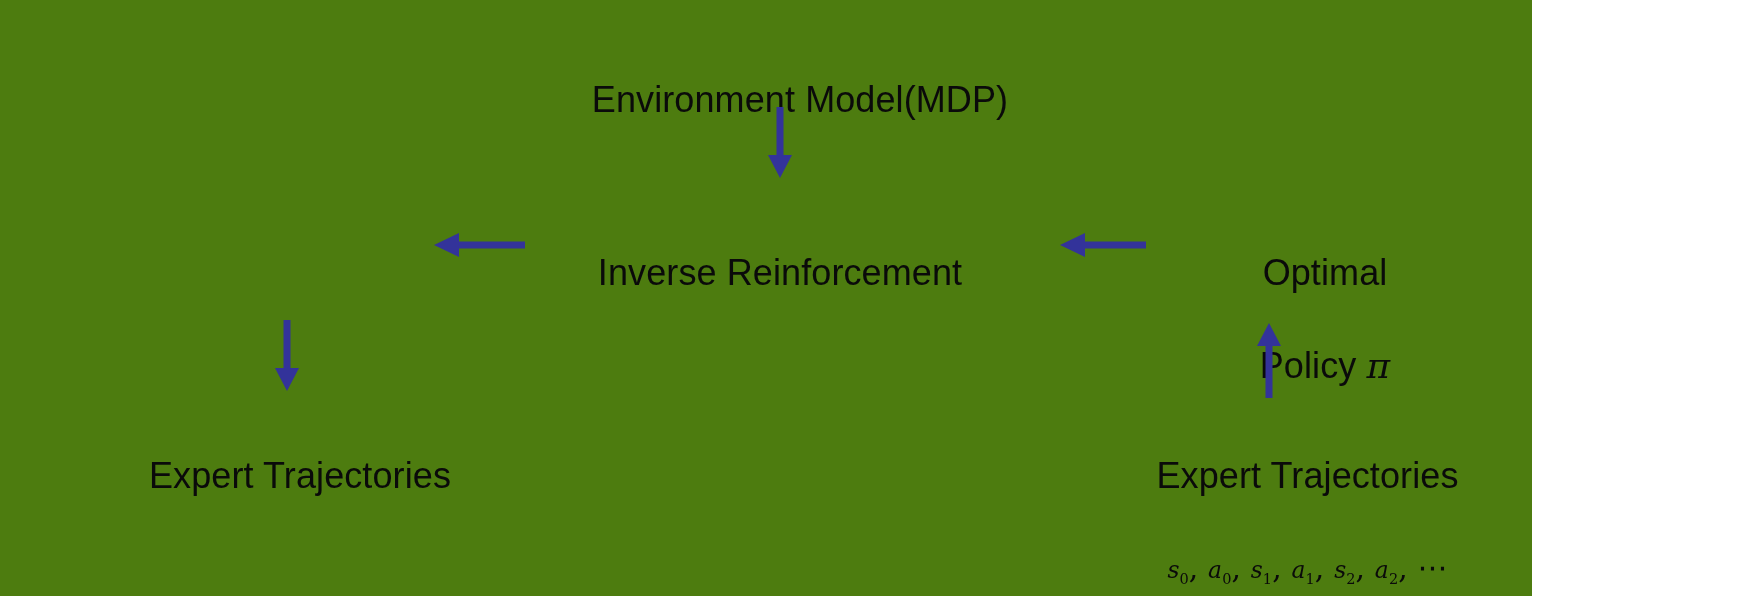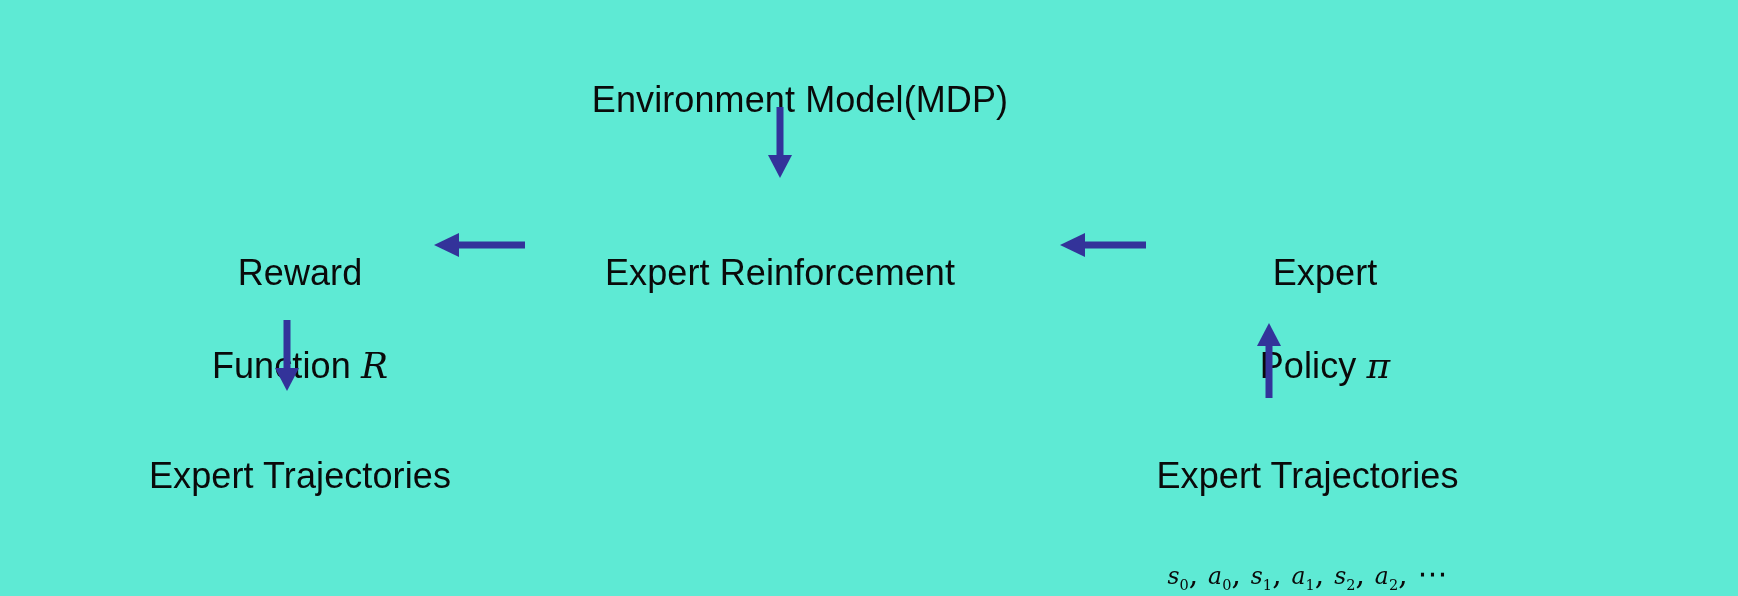--- a/index.html
+++ b/index.html
@@ -6,23 +6,23 @@
     margin: 0;
     padding: 0;
     background: #ffffff;
   }
   body {
     font-family: "Liberation Sans", sans-serif;
     color: #000000;
   }
   #canvas {
     position: relative;
-    width: 1738px;
+    width: 1532px;
     height: 596px;
-    background: #5eead4;
+    background: #4d7c0f;
     overflow: hidden;
   }
   .node {
     position: absolute;
     text-align: center;
     line-height: 1.30;
     color: #0a0a0a;
     white-space: pre-line;
     letter-spacing: 0.1px;
   }
@@ -48,21 +48,21 @@
     font-style: normal;
   }
 
   
   #node-env       { left: 500px;  top: 30px;  width: 600px; font-size: 36px; }
   #node-irl       { left: 545px;  top: 203px; width: 470px; font-size: 36px; }
   #node-reward    { left: 110px;  top: 203px; width: 380px; font-size: 36px; }
   #node-policy    { left: 1115px; top: 203px; width: 420px; font-size: 36px; }
   #node-explains  { left: 90px;   top: 406px; width: 420px; font-size: 36px; }
   #node-traj      { left: 1070px; top: 406px; width: 475px; font-size: 36px; }
-  #node-traj .seq { font-size: 30px; display: block; margin-top: 8px; }
+  #node-traj .seq { font-size: 30px; display: block; margin-top: 2px; }
 
   
   .arrow { position: absolute; }
   .arrow svg { display: block; overflow: visible; }
 </style>
 </head>
 <body>
 
 <div id="canvas">
 
@@ -71,44 +71,40 @@
   </div>
 
   <div class="arrow" id="arrow-env-irl" style="left:765px; top:105px;">
     <svg width="30" height="76" viewBox="0 0 30 76" aria-hidden="true">
       <line x1="15" y1="2" x2="15" y2="52" stroke="#33339a" stroke-width="7"></line>
       <polygon points="15,73 3,50 27,50" fill="#33339a"></polygon>
     </svg>
   </div>
 
   <div class="node" id="node-irl">
-    <span class="line">Expert Reinforcement</span>
+    <span class="line">Inverse Reinforcement</span>
   </div>
 
   <div class="arrow" id="arrow-irl-reward" style="left:432px; top:230px;">
     <svg width="95" height="30" viewBox="0 0 95 30" aria-hidden="true">
       <line x1="93" y1="15" x2="25" y2="15" stroke="#33339a" stroke-width="7"></line>
       <polygon points="2,15 27,3 27,27" fill="#33339a"></polygon>
     </svg>
   </div>
 
-  <div class="node" id="node-reward">
-    <span class="line">Reward</span>
-    <span class="line"><span>Function </span><span class="math">R</span></span>
-  </div>
 
   <div class="arrow" id="arrow-policy-irl" style="left:1058px; top:230px;">
     <svg width="90" height="30" viewBox="0 0 90 30" aria-hidden="true">
       <line x1="88" y1="15" x2="25" y2="15" stroke="#33339a" stroke-width="7"></line>
       <polygon points="2,15 27,3 27,27" fill="#33339a"></polygon>
     </svg>
   </div>
 
   <div class="node" id="node-policy">
-    <span class="line">Expert</span>
+    <span class="line">Optimal</span>
     <span class="line"><span>Policy </span><span class="math">π</span></span>
   </div>
 
   <div class="arrow" id="arrow-reward-explains" style="left:272px; top:318px;">
     <svg width="30" height="76" viewBox="0 0 30 76" aria-hidden="true">
       <line x1="15" y1="2" x2="15" y2="52" stroke="#33339a" stroke-width="7"></line>
       <polygon points="15,73 3,50 27,50" fill="#33339a"></polygon>
     </svg>
   </div>
 

